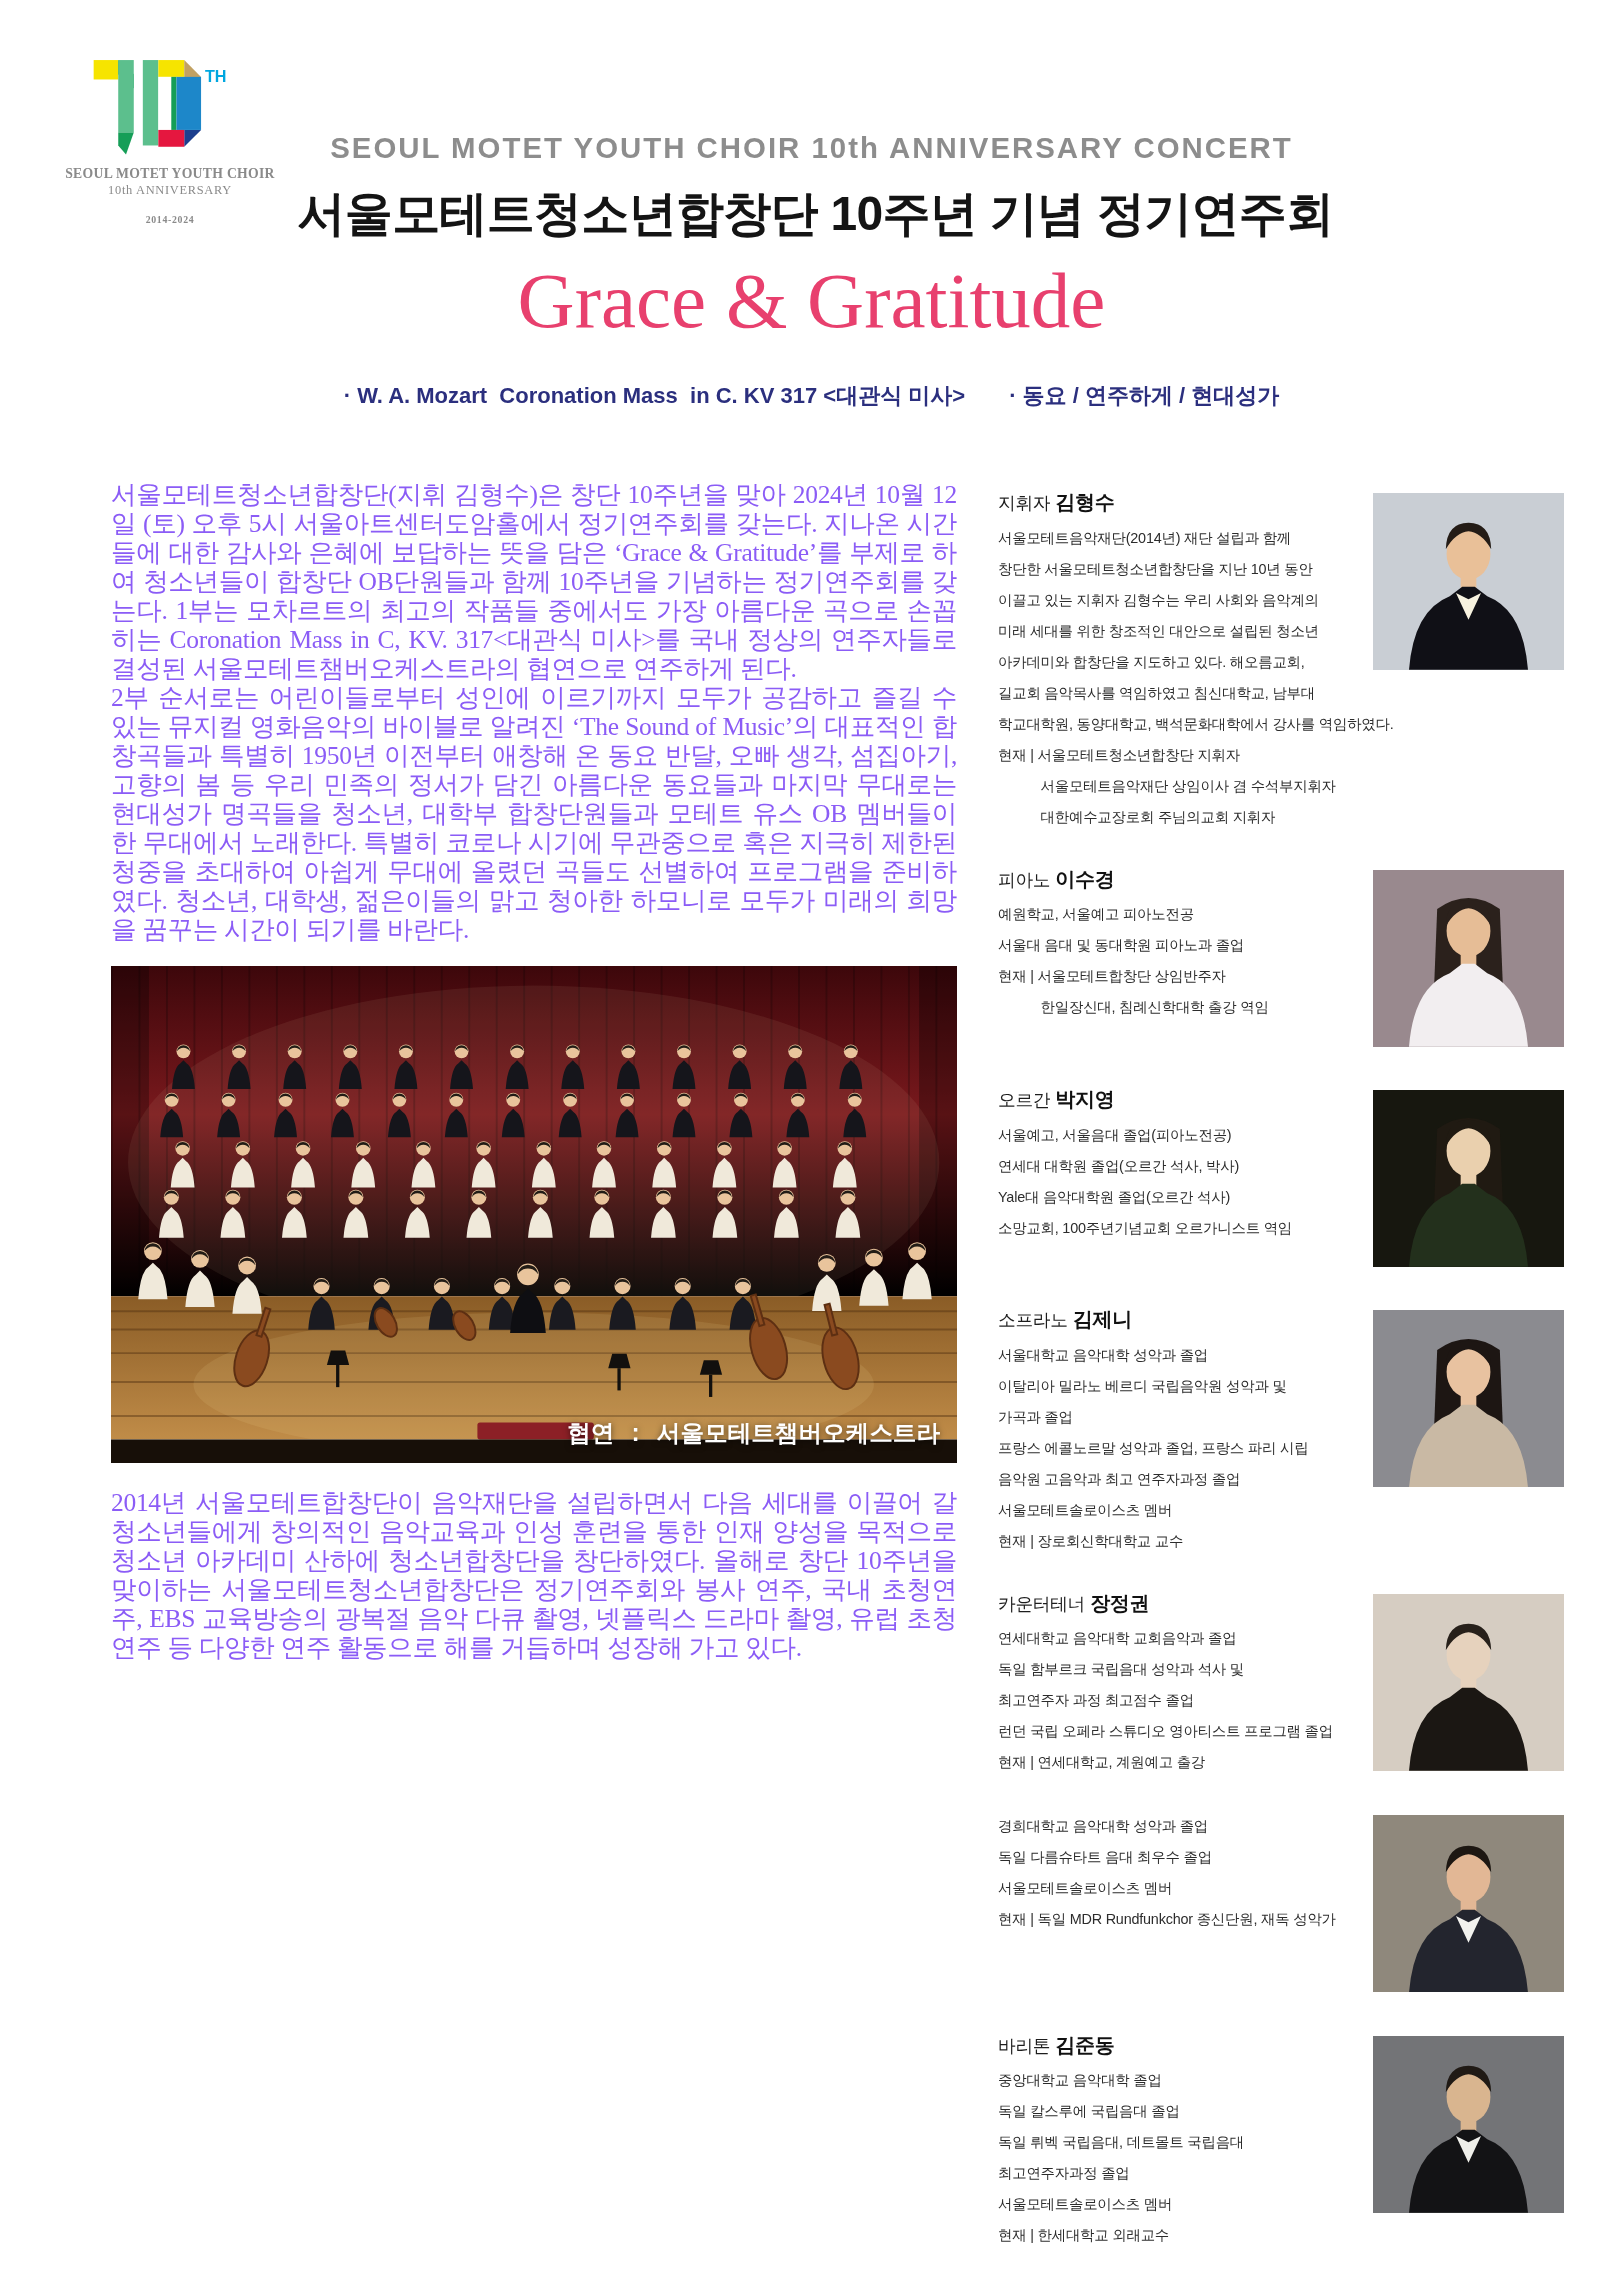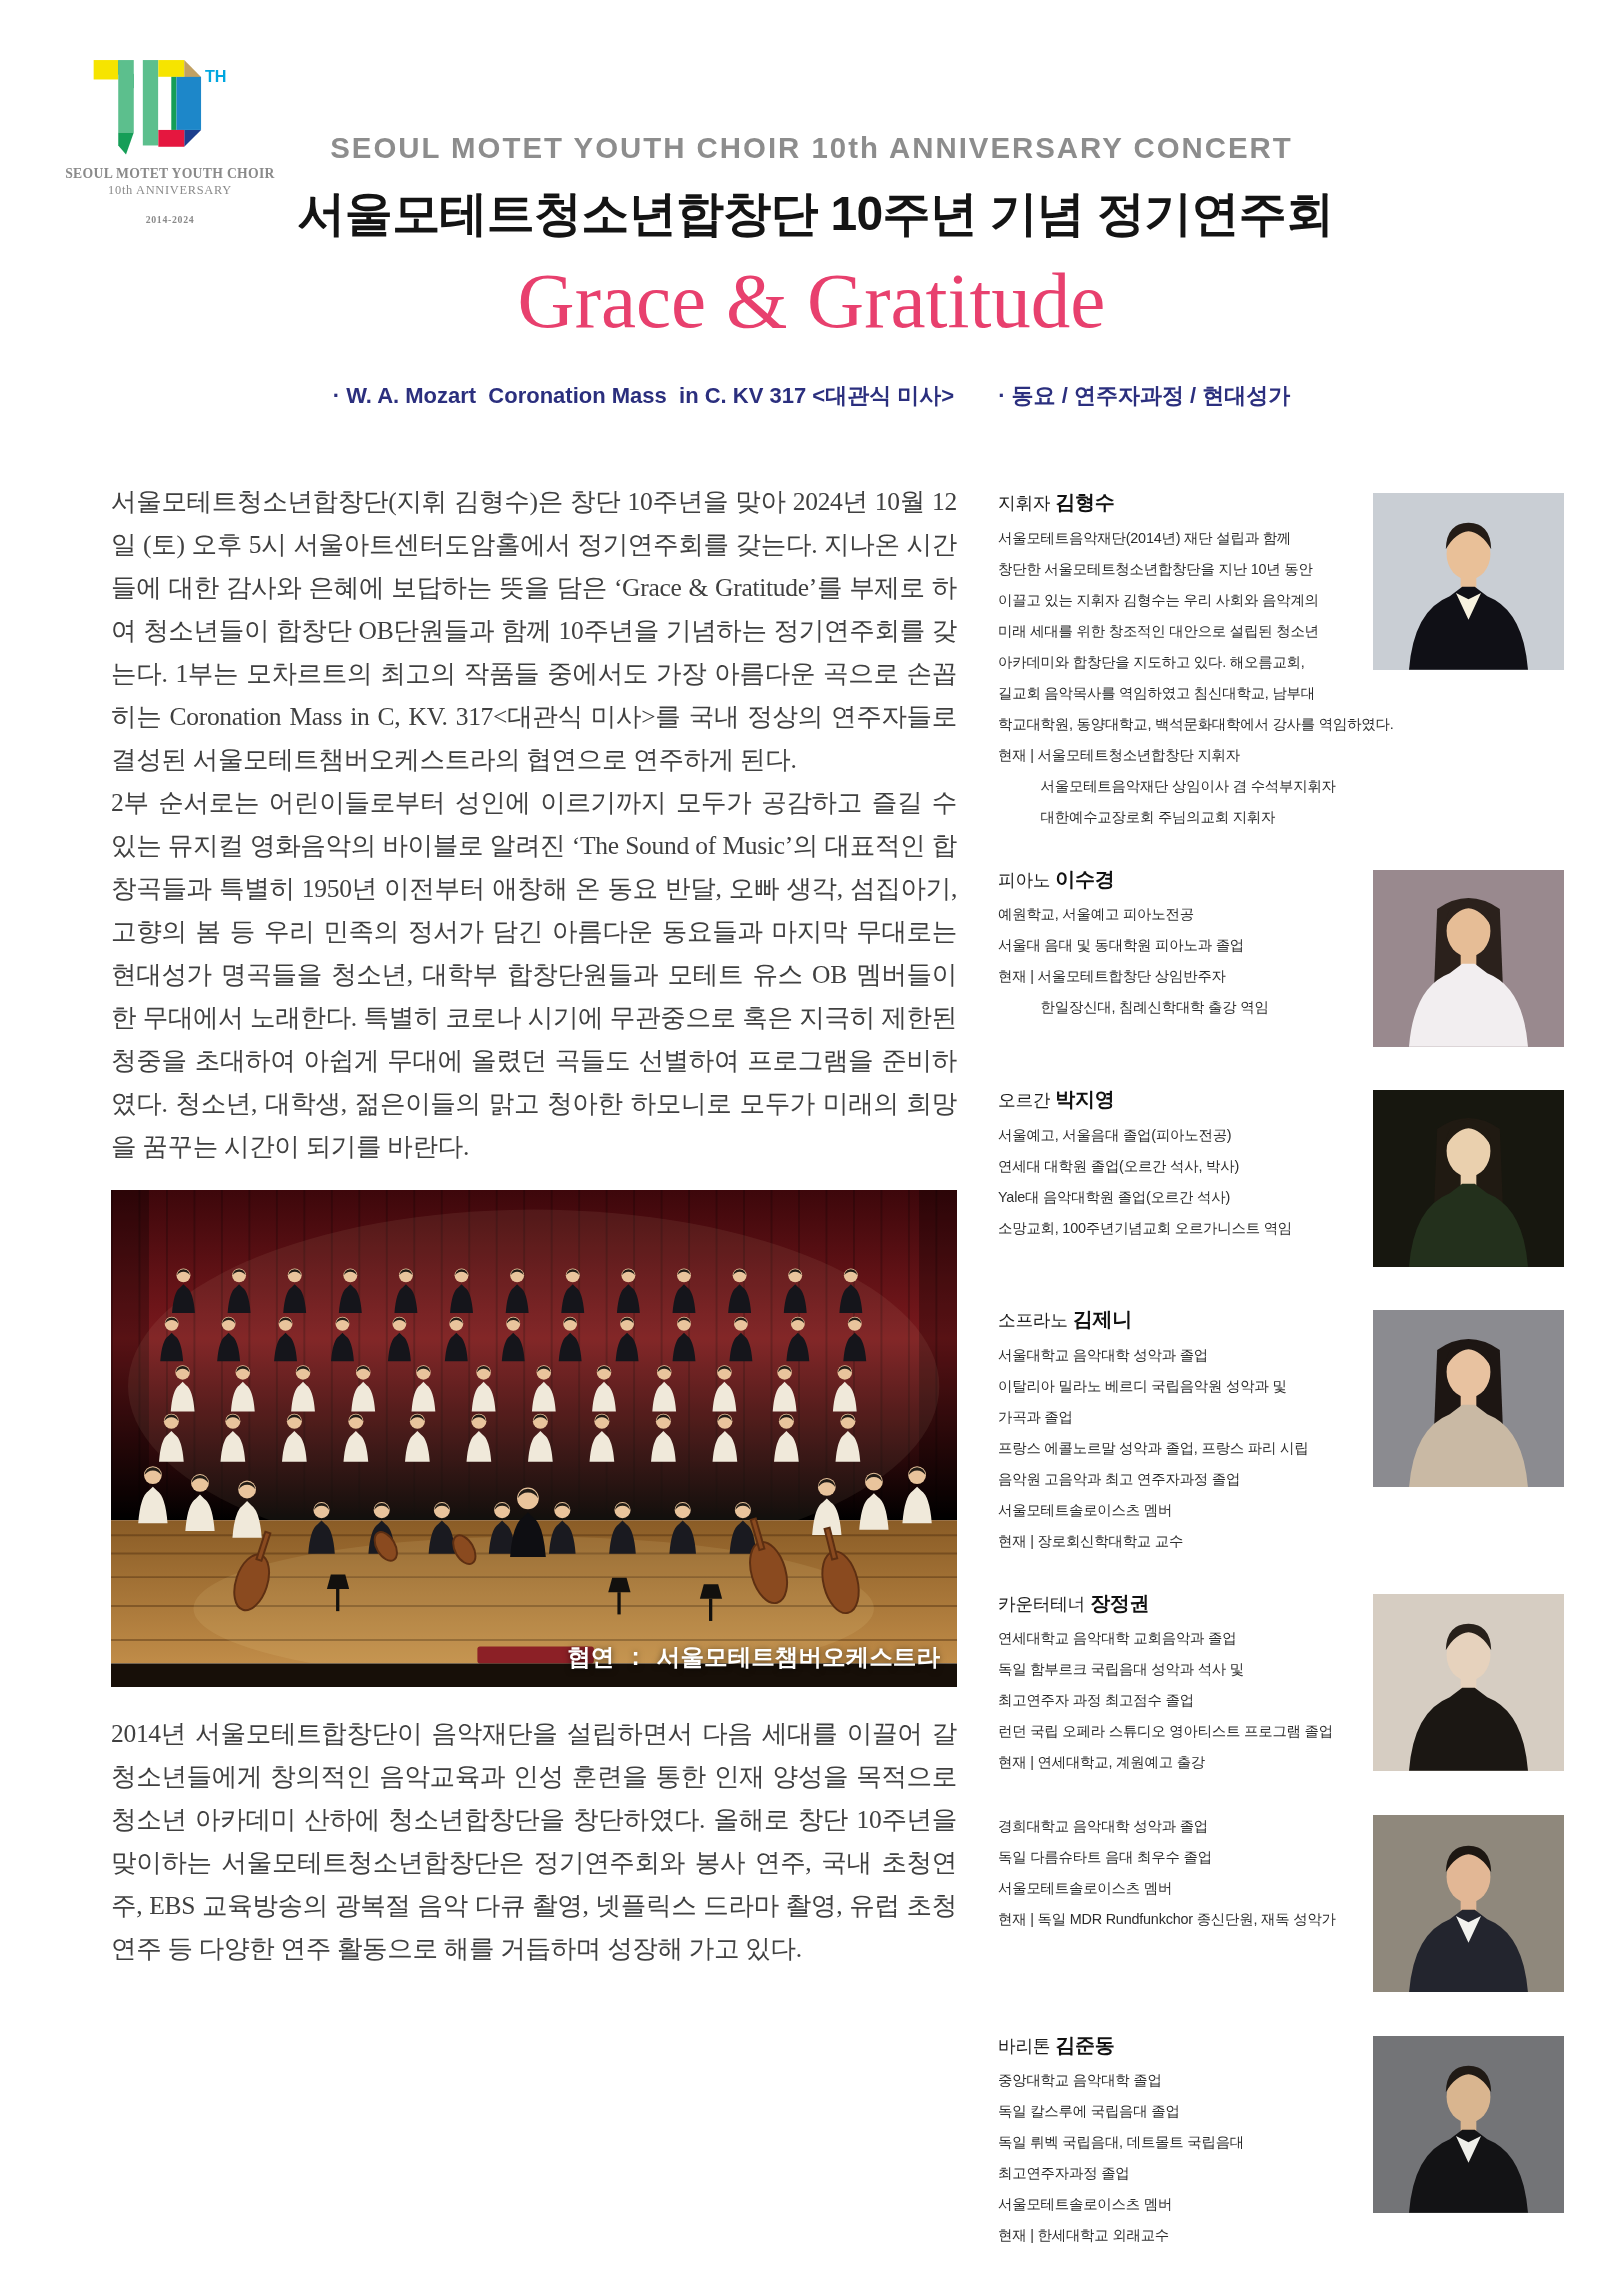--- a/index.html
+++ b/index.html
@@ -20,21 +20,21 @@
   .gtitle{position:absolute;top:260px;left:0;right:0;text-align:center;
           font-size:79px;line-height:1.05;color:var(--pink,#e8406e);font-weight:400}
   .program{position:absolute;top:381px;left:0;right:0;text-align:center;
            font-family:"Liberation Sans","DejaVu Sans",sans-serif;
            font-size:22px;font-weight:700;color:var(--navy,#2b2f7e)}
   .program-item{margin:0 22px;white-space:pre}
   
   .main{position:absolute;left:111px;top:480px;width:1453px;display:flex;gap:41px}
   .leftcol{width:846px;flex:none}
   .rightcol{flex:1;font-family:"Liberation Sans","DejaVu Sans",sans-serif;padding-top:9.2px}
-  .para{font-size:25.5px;line-height:43px;text-align:justify;color:#404040;letter-spacing:-0.3px}
+  .para{font-size:25.5px;line-height:29px;text-align:justify;color:#8b5cf6;letter-spacing:-0.3px}
   
   .photo{position:relative;width:846px;height:497px;margin:22px 0 25px;overflow:hidden}
   .photo svg{display:block}
   .caption{position:absolute;right:17px;bottom:14.4px;
            font-family:Liberation Mono, monospace;
            font-size:23.6px;font-weight:700;color:#ffffff;text-shadow:0 1.3px 6.5px rgba(0,0,0,.6)}
   
   .profile{margin-bottom:33px;display:flow-root}
   .pphoto{float:right;width:191px;height:177px;margin:3.9px 0 6.5px 14.4px;overflow:hidden;position:relative}
   .pphoto svg{position:absolute;left:0;bottom:0;width:100%;height:92%}
@@ -67,21 +67,21 @@
       <text x="174" y="48" font-family="Liberation Sans, sans-serif" font-size="25" font-weight="800" fill="#00a7e0">TH</text>
     </svg>
     <div class="logo-line1">SEOUL MOTET YOUTH CHOIR</div>
     <div class="logo-line2">10th ANNIVERSARY</div>
     <div class="logo-line3">2014-2024</div>
   </div>
 
   <div class="etitle">SEOUL MOTET YOUTH CHOIR 10th ANNIVERSARY CONCERT</div>
   <div class="ktitle">서울모테트청소년합창단 10주년 기념 정기연주회</div>
   <div class="gtitle">Grace &amp; Gratitude</div>
-  <div class="program" id="program-line"><span class="program-item">· W. A. Mozart  Coronation Mass  in C. KV 317 &lt;대관식 미사&gt;</span><span class="program-item">· 동요 / 연주자과정 / 현대성가</span></div>
+  <div class="program" id="program-line"><span class="program-item">· W. A. Mozart  Coronation Mass  in C. KV 317 &lt;대관식 미사&gt;</span><span class="program-item">· 동요 / 연주하게 / 현대성가</span></div>
 
   <div class="main">
 
     <div class="leftcol">
       <div id="intro-paras">
           <div class="para">서울모테트청소년합창단(지휘 김형수)은 창단 10주년을 맞아 2024년 10월 12일 (토) 오후 5시 서울아트센터도암홀에서 정기연주회를 갖는다. 지나온 시간들에 대한 감사와 은혜에 보답하는 뜻을 담은 ‘Grace &amp; Gratitude’를 부제로 하여 청소년들이 합창단 OB단원들과 함께 10주년을 기념하는 정기연주회를 갖는다. 1부는 모차르트의 최고의 작품들 중에서도 가장 아름다운 곡으로 손꼽히는 Coronation Mass in C, KV. 317&lt;대관식 미사&gt;를 국내 정상의 연주자들로 결성된 서울모테트챔버오케스트라의 협연으로 연주하게 된다.</div>
           <div class="para">2부 순서로는 어린이들로부터 성인에 이르기까지 모두가 공감하고 즐길 수 있는 뮤지컬 영화음악의 바이블로 알려진 ‘The Sound of Music’의 대표적인 합창곡들과 특별히 1950년 이전부터 애창해 온 동요 반달, 오빠 생각, 섬집아기, 고향의 봄 등 우리 민족의 정서가 담긴 아름다운 동요들과 마지막 무대로는 현대성가 명곡들을 청소년, 대학부 합창단원들과 모테트 유스 OB 멤버들이 한 무대에서 노래한다. 특별히 코로나 시기에 무관중으로 혹은 지극히 제한된 청중을 초대하여 아쉽게 무대에 올렸던 곡들도 선별하여 프로그램을 준비하였다. 청소년, 대학생, 젊은이들의 맑고 청아한 하모니로 모두가 미래의 희망을 꿈꾸는 시간이 되기를 바란다.</div>
         </div>
 
       <div class="photo">

